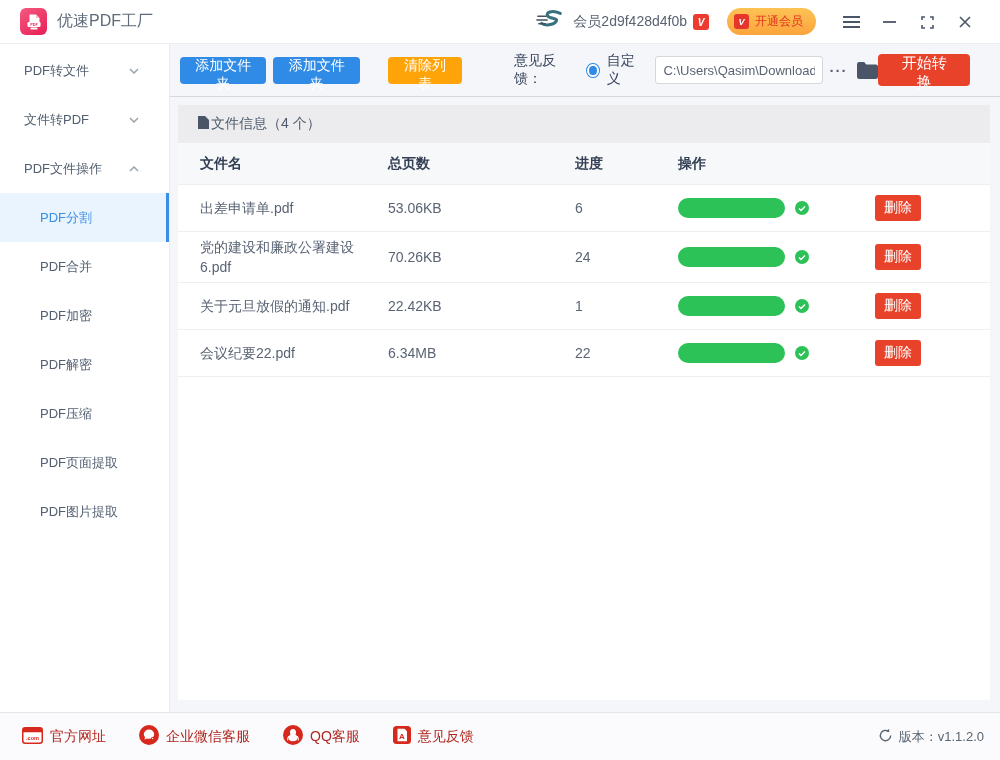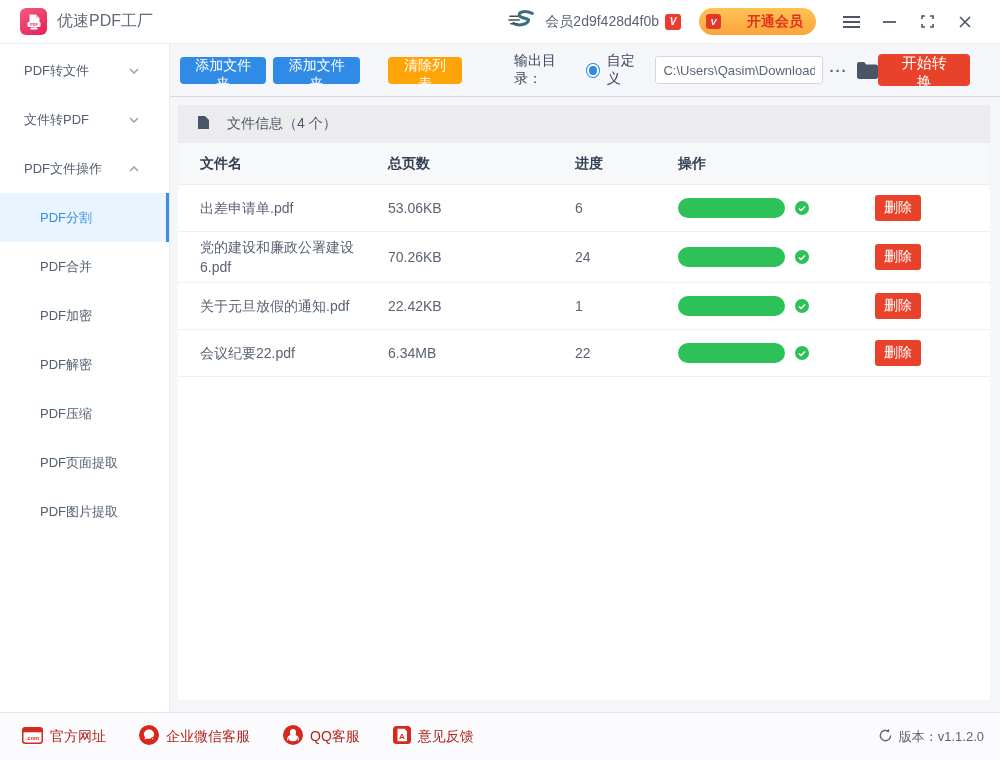--- a/index.html
+++ b/index.html
@@ -4,27 +4,27 @@
 <style>
   * { margin:0; padding:0; box-sizing:border-box; }
   html,body { width:1000px; height:760px; }
   body { font-family:"Liberation Sans","DejaVu Sans",sans-serif; background:#fff; overflow:hidden; }
   .app { width:1000px; height:760px; display:flex; flex-direction:column; background:#4c1d95; }
 
   
   .topbar { flex:0 0 44px; display:flex; align-items:center; background:#fff; border-bottom:1px solid #ebedf0; padding:0 22px 0 20px; }
   .logo { width:27px; height:27px; border-radius:6px; background:linear-gradient(145deg,#f45a80,#e71e55); display:flex; align-items:center; justify-content:center; }
   .app-title { font-size:16px; color:#5f6b7a; margin-left:10px; }
-  .topbar-right { margin-left:auto; display:flex; align-items:center; }
+  .topbar-right { margin-left:auto; display:flex; align-items:flex-end; }
   .member-wrap { display:flex; align-items:center; cursor:pointer; }
   .member-label { font-size:14px; color:#5a6474; margin-left:8px; }
   .vip-badge { width:16px; height:16px; border-radius:3px; background:#ed3b30; color:#fff; font-size:10px; font-weight:bold; font-style:italic; display:flex; align-items:center; justify-content:center; margin-left:6px; }
   .upgrade-pill { display:flex; align-items:center; height:27px; border-radius:14px; background:linear-gradient(180deg,#fdc355,#fba43c); padding:0 13px 0 7px; margin-left:18px; border:none; cursor:pointer; }
   .upgrade-pill .vip-sq { width:15px; height:15px; border-radius:3px; background:#e6352a; color:#fff; font-size:9px; font-weight:bold; font-style:italic; display:flex; align-items:center; justify-content:center; margin-right:6px; }
-  .upgrade-pill .txt { font-size:14px; color:#e0331f; font-weight:bold;margin-left:20px; }
+  .upgrade-pill .txt { font-size:12px; color:#e0331f; font-weight:normal; }
   .winbtn { background:none; border:none; cursor:pointer; display:flex; align-items:center; justify-content:center; width:26px; height:26px; }
   .winbtn.menu { margin-left:22px; }
   .winbtn + .winbtn { margin-left:12px; }
 
   
   .middle { flex:1; display:flex; min-height:0; }
   .sidebar { flex:0 0 170px; background:#fff; border-right:1px solid #e8eaec; padding-top:2px; }
   .side-item { height:49px; display:flex; align-items:center; padding-left:24px; font-size:13px; color:#525f70; cursor:pointer; }
   .side-item .chev { margin-left:auto; margin-right:30px; display:flex; }
   .side-sub { padding-left:40px; }
@@ -45,21 +45,21 @@
   .radio-label { font-size:14px; color:#39465e; margin-left:7px; }
   .path-input { margin-left:12px; width:168px; height:28px; border:1px solid #d4d7dc; border-radius:3px; background:#fff; font-size:13px; color:#5a6474; padding:0 7px; font-family:inherit; white-space:nowrap; overflow:hidden; }
   .dots-btn { background:none; border:none; font-size:15px; letter-spacing:1px; color:#5a6474; margin-left:6px; cursor:pointer; font-weight:bold; }
   .folder-btn { background:none; border:none; margin-left:10px; cursor:pointer; display:flex; }
   .btn-start { background:#e8432a; height:32px; font-size:15px; padding:0 19px; margin-left:auto; }
 
   
   .content { flex:1; background:#f5f6fa; padding:8px 10px 12px 8px; min-height:0; }
   .panel { background:#fff; height:100%; display:flex; flex-direction:column; overflow:hidden; }
   .section-head { flex:0 0 38px; background:#ececee; display:flex; align-items:center; padding-left:20px; font-size:14px; color:#4c5a6b; }
-  .section-head .title { margin-left:18px; }
+  .section-head .title { margin-left:2px; }
   .grid { display:grid; grid-template-columns:188px 187px 103px 197px 1fr; padding-left:22px; align-items:center; }
   .thead { flex:0 0 42px; background:#f7f8f9; font-size:14px; font-weight:bold; color:#333f55; border-bottom:1px solid #eceef0; }
   .trow { min-height:47px; padding-top:5px; padding-bottom:5px; border-bottom:1px solid #efefef; font-size:14px; color:#5a6474; background:#fff; }
   .cell-name { padding-right:30px; word-break:break-all; line-height:20px; }
   .prog-wrap { display:flex; align-items:center; }
   .prog-bar { width:107px; height:20px; border-radius:10px; background:#2dc258; }
   .check-dot { width:14px; height:14px; border-radius:50%; background:#2dc258; margin-left:10px; display:flex; align-items:center; justify-content:center; }
   .btn-del { background:#e8432a; height:26px; font-size:14px; padding:0 9px; border-radius:3px; }
 
   
@@ -178,21 +178,21 @@
           <span>PDF图片提取</span>
         </div>
     </div>
 
     <div class="right-col">
 
       <div class="toolbar">
         <button class="btn btn-blue">添加文件夹</button>
         <button class="btn btn-blue">添加文件夹</button>
         <button class="btn btn-orange">清除列表</button>
-        <span class="out-label">输出目录：</span>
+        <span class="out-label">意见反馈：</span>
         <span class="radio-wrap">
           <span class="radio"></span>
           <span class="radio-label">自定义</span>
         </span>
         <input class="path-input" value="C:\Users\Qasim\Downloads" style="">
         <button class="dots-btn">···</button>
         <button class="folder-btn">
           <svg width="21" height="17" viewBox="0 0 21 17">
               <path d="M0 2.2 A2.2 2.2 0 0 1 2.2 0 H7.2 L9.2 2.6 H18.8 A2.2 2.2 0 0 1 21 4.8 V14.8 A2.2 2.2 0 0 1 18.8 17 H2.2 A2.2 2.2 0 0 1 0 14.8 Z" fill="#4a5568"></path>
             </svg>

